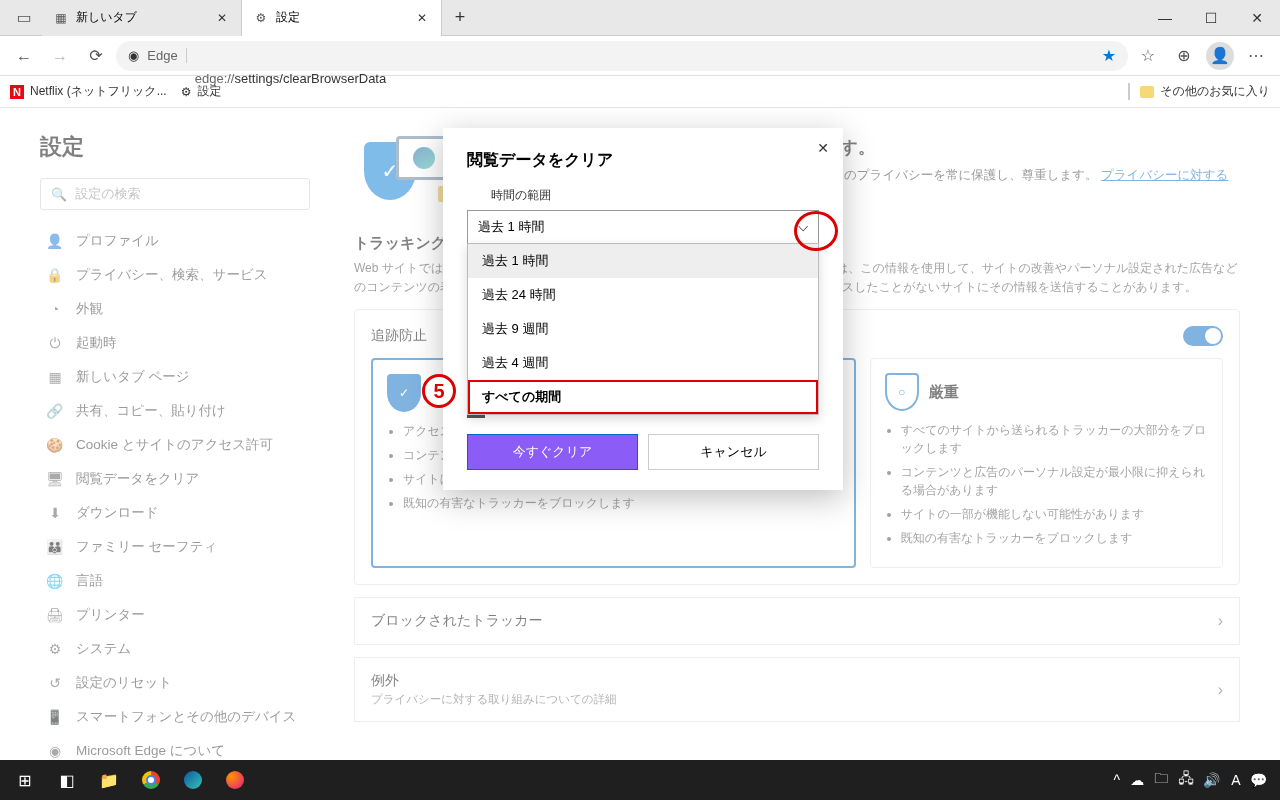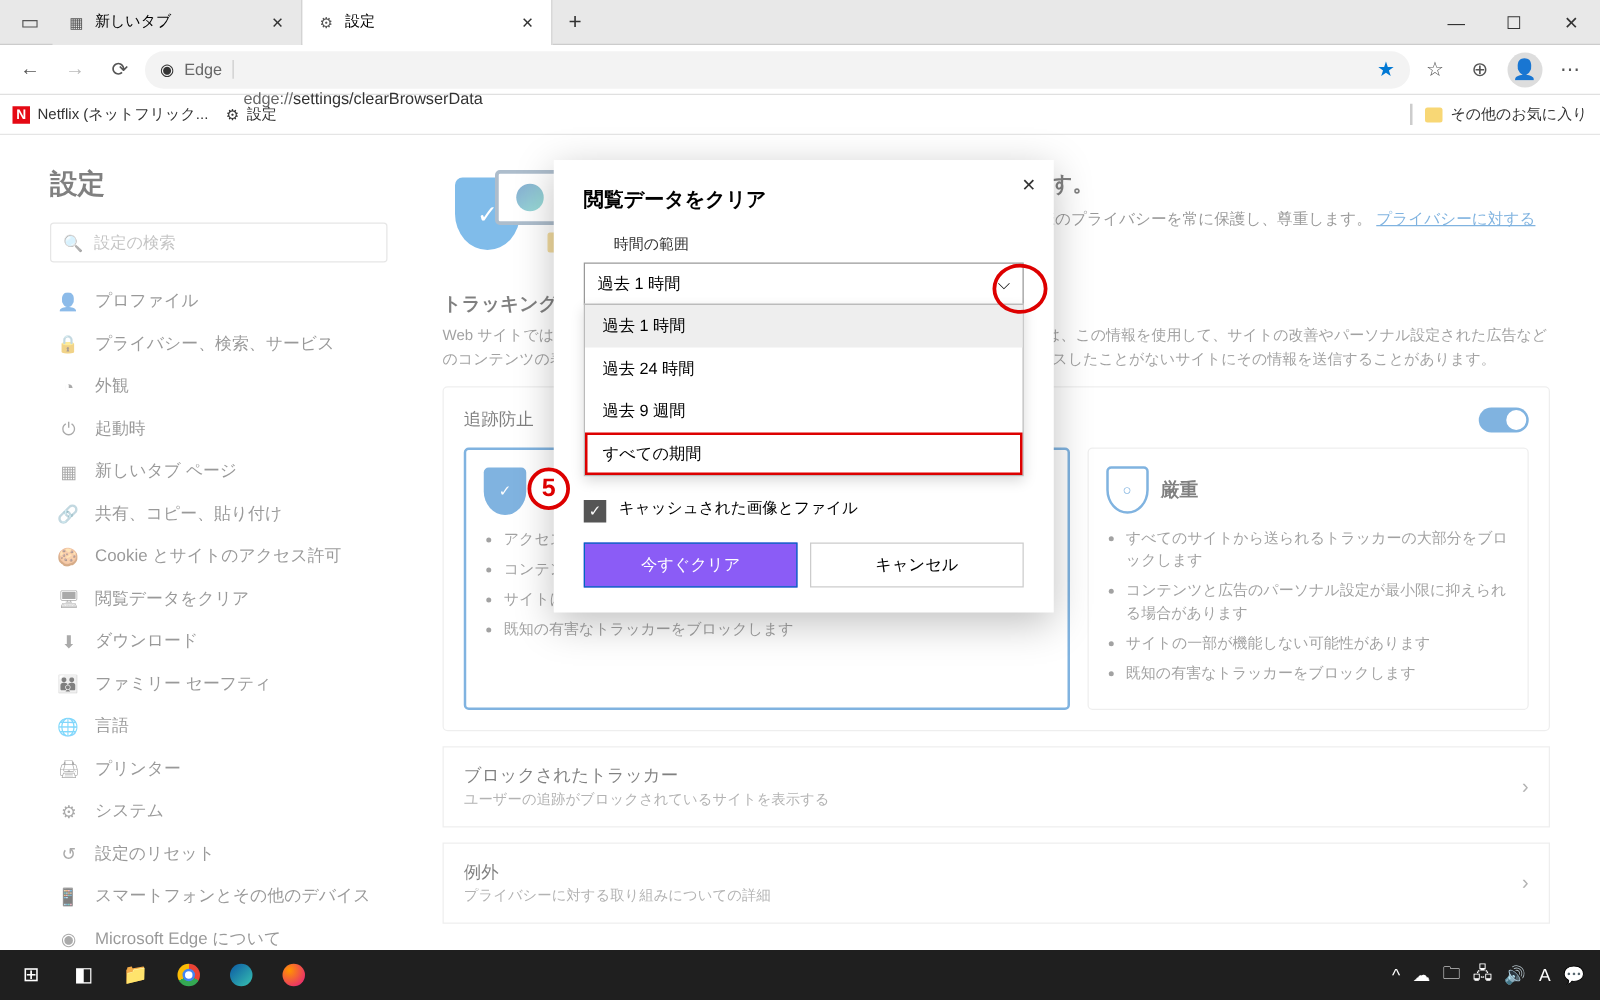--- a/index.html
+++ b/index.html
@@ -84,21 +84,21 @@
 
 
 .dialog { position: absolute; left: 443px; top: 128px; width: 400px; background: #fff; box-shadow: 0 8px 30px rgba(0,0,0,0.25); z-index: 100; padding: 22px 24px 20px; }
 .dialog-close { position: absolute; right: 14px; top: 12px; color: #333; font-size: 14px; }
 .dialog h3 { font-size: 16px; font-weight: 600; margin-bottom: 16px; }
 .dlg-label { font-size: 12px; color: #333; margin-bottom: 6px; padding-left: 24px; }
 .dlg-select { border: 1px solid #999; padding: 7px 10px; font-size: 13px; display: flex; justify-content: space-between; align-items: center; position: relative; }
 .dlg-dropdown { position: absolute; left: -1px; right: -1px; top: 100%; background: #fff; border: 1px solid #bbb; box-shadow: 0 4px 10px rgba(0,0,0,0.15); z-index: 10; }
 .dlg-option { padding: 8px 14px; font-size: 13px; }
 .dlg-option.hover { background: #eee; }
-.dlg-option.highlighted { outline: 2px solid #d00; outline-offset: -2px; }
+.dlg-option.highlighted { outline: 2px solid #d00; outline-offset: -2px; font-weight: bold; }
 .dlg-check-row { display: flex; gap: 10px; margin-top: 154px; }
 .dlg-checkbox { width: 18px; height: 18px; background: #555; color: #fff; display: flex; align-items: center; justify-content: center; font-size: 12px; flex-shrink: 0; margin-top: 2px; }
 .dlg-check-text { font-size: 12.5px; }
 .dlg-check-sub { font-size: 11px; color: #666; margin-top: 2px; line-height: 1.5; }
 .dlg-buttons { display: flex; gap: 10px; margin-top: 16px; }
 .dlg-btn { flex: 1; padding: 8px 0; text-align: center; font-size: 13px; border: 1px solid #ccc; }
 .dlg-btn.primary { background: #8b5cf6; color: #fff; border-color: #0067c0; }
 
 
 .annot-circle { position: absolute; border: 3px solid #d00; border-radius: 50%; z-index: 200; pointer-events: none; }
@@ -295,21 +295,20 @@
               <li>サイトの一部が機能しない可能性があります</li>
               <li>既知の有害なトラッカーをブロックします</li>
             </ul>
         </div>
       </div>
     </div>
 
     <div class="link-row">
       <div>
         <div class="lr-title">ブロックされたトラッカー</div>
-        <div class="lr-desc">ユーザーの追跡がブロックされているサイトを表示する</div>
       </div>
       <div class="chev">›</div>
     </div>
     <div class="link-row">
       <div>
         <div class="lr-title">例外</div>
         <div class="lr-desc">プライバシーに対する取り組みについての詳細</div>
       </div>
       <div class="chev">›</div>
     </div>
@@ -322,20 +321,21 @@
   <div class="dialog-close">✕</div>
   <h3>閲覧データをクリア</h3>
   <div class="dlg-label">時間の範囲</div>
   <div class="dlg-select">
     <span>過去 1 時間</span>
     <span>⌵</span>
     <div class="dlg-dropdown" id="dropdown">
         <div class="dlg-option hover">過去 1 時間</div>
         <div class="dlg-option">過去 24 時間</div>
         <div class="dlg-option">過去 9 週間</div>
+        <div class="dlg-option">過去 4 週間</div>
         <div class="dlg-option highlighted">すべての期間</div>
       </div>
   </div>
   <div class="dlg-check-row">
     <div class="dlg-checkbox">✓</div>
     <div>
       <div class="dlg-check-text">キャッシュされた画像とファイル</div>
     </div>
   </div>
   <div class="dlg-buttons">

